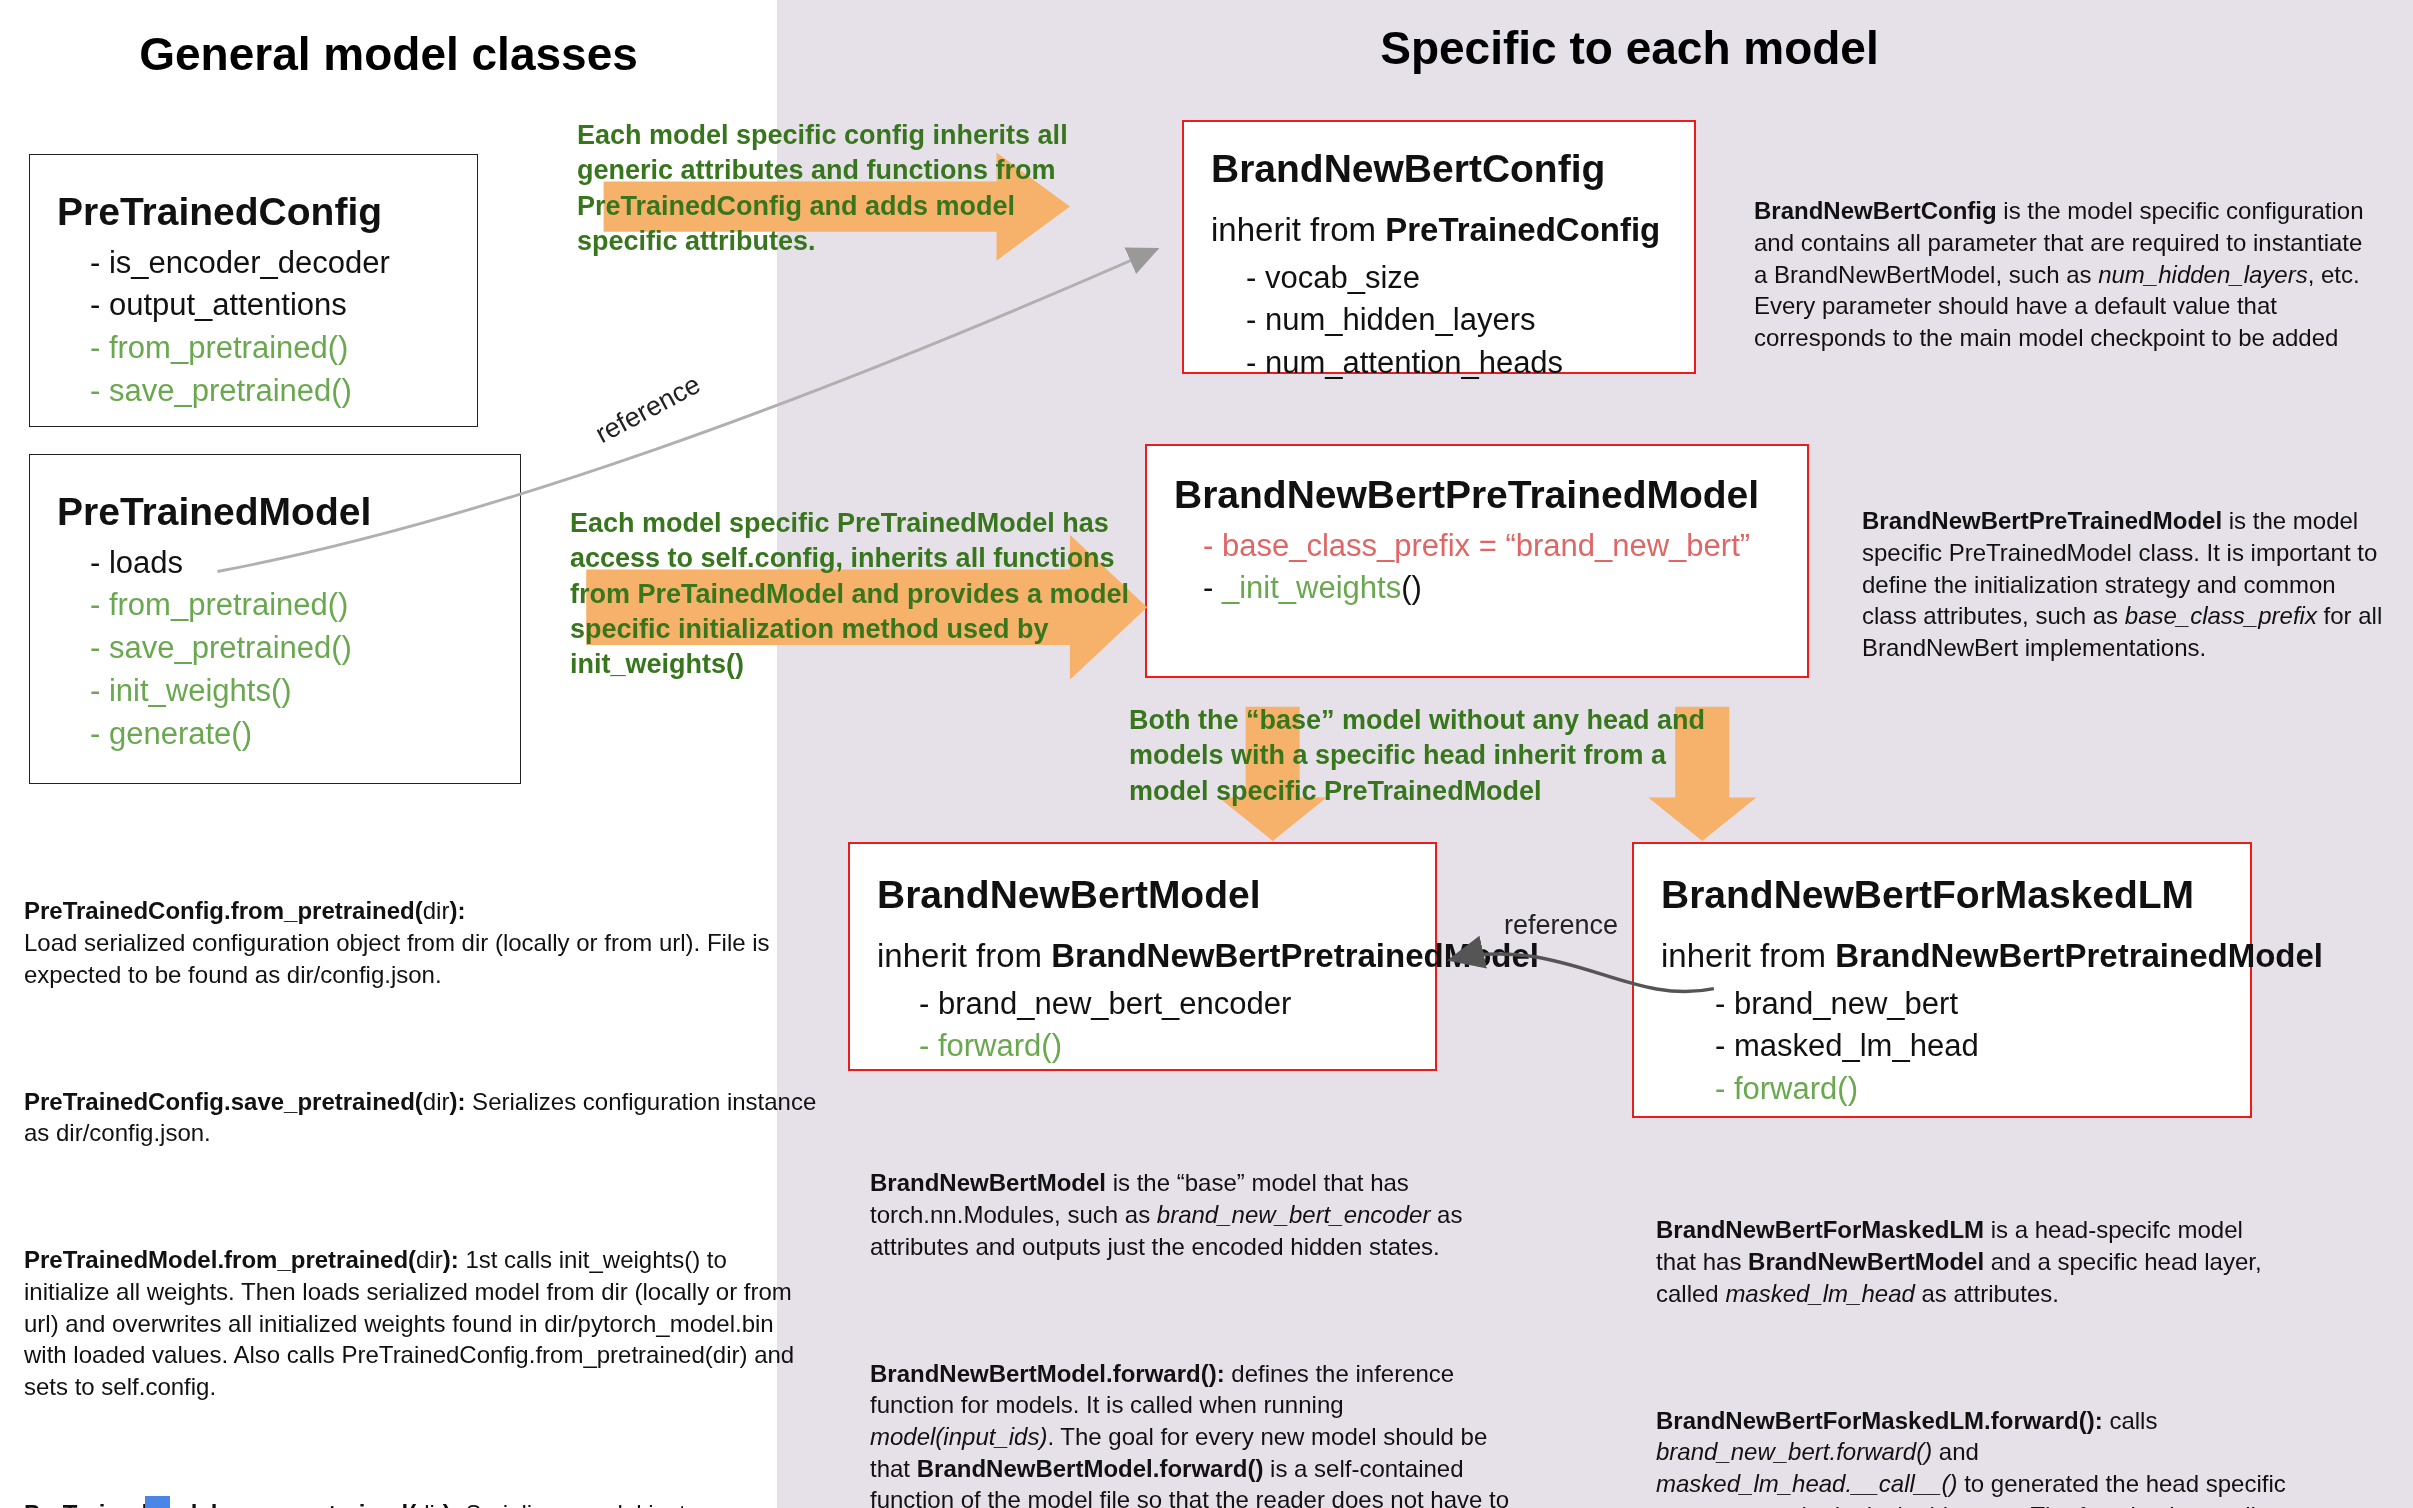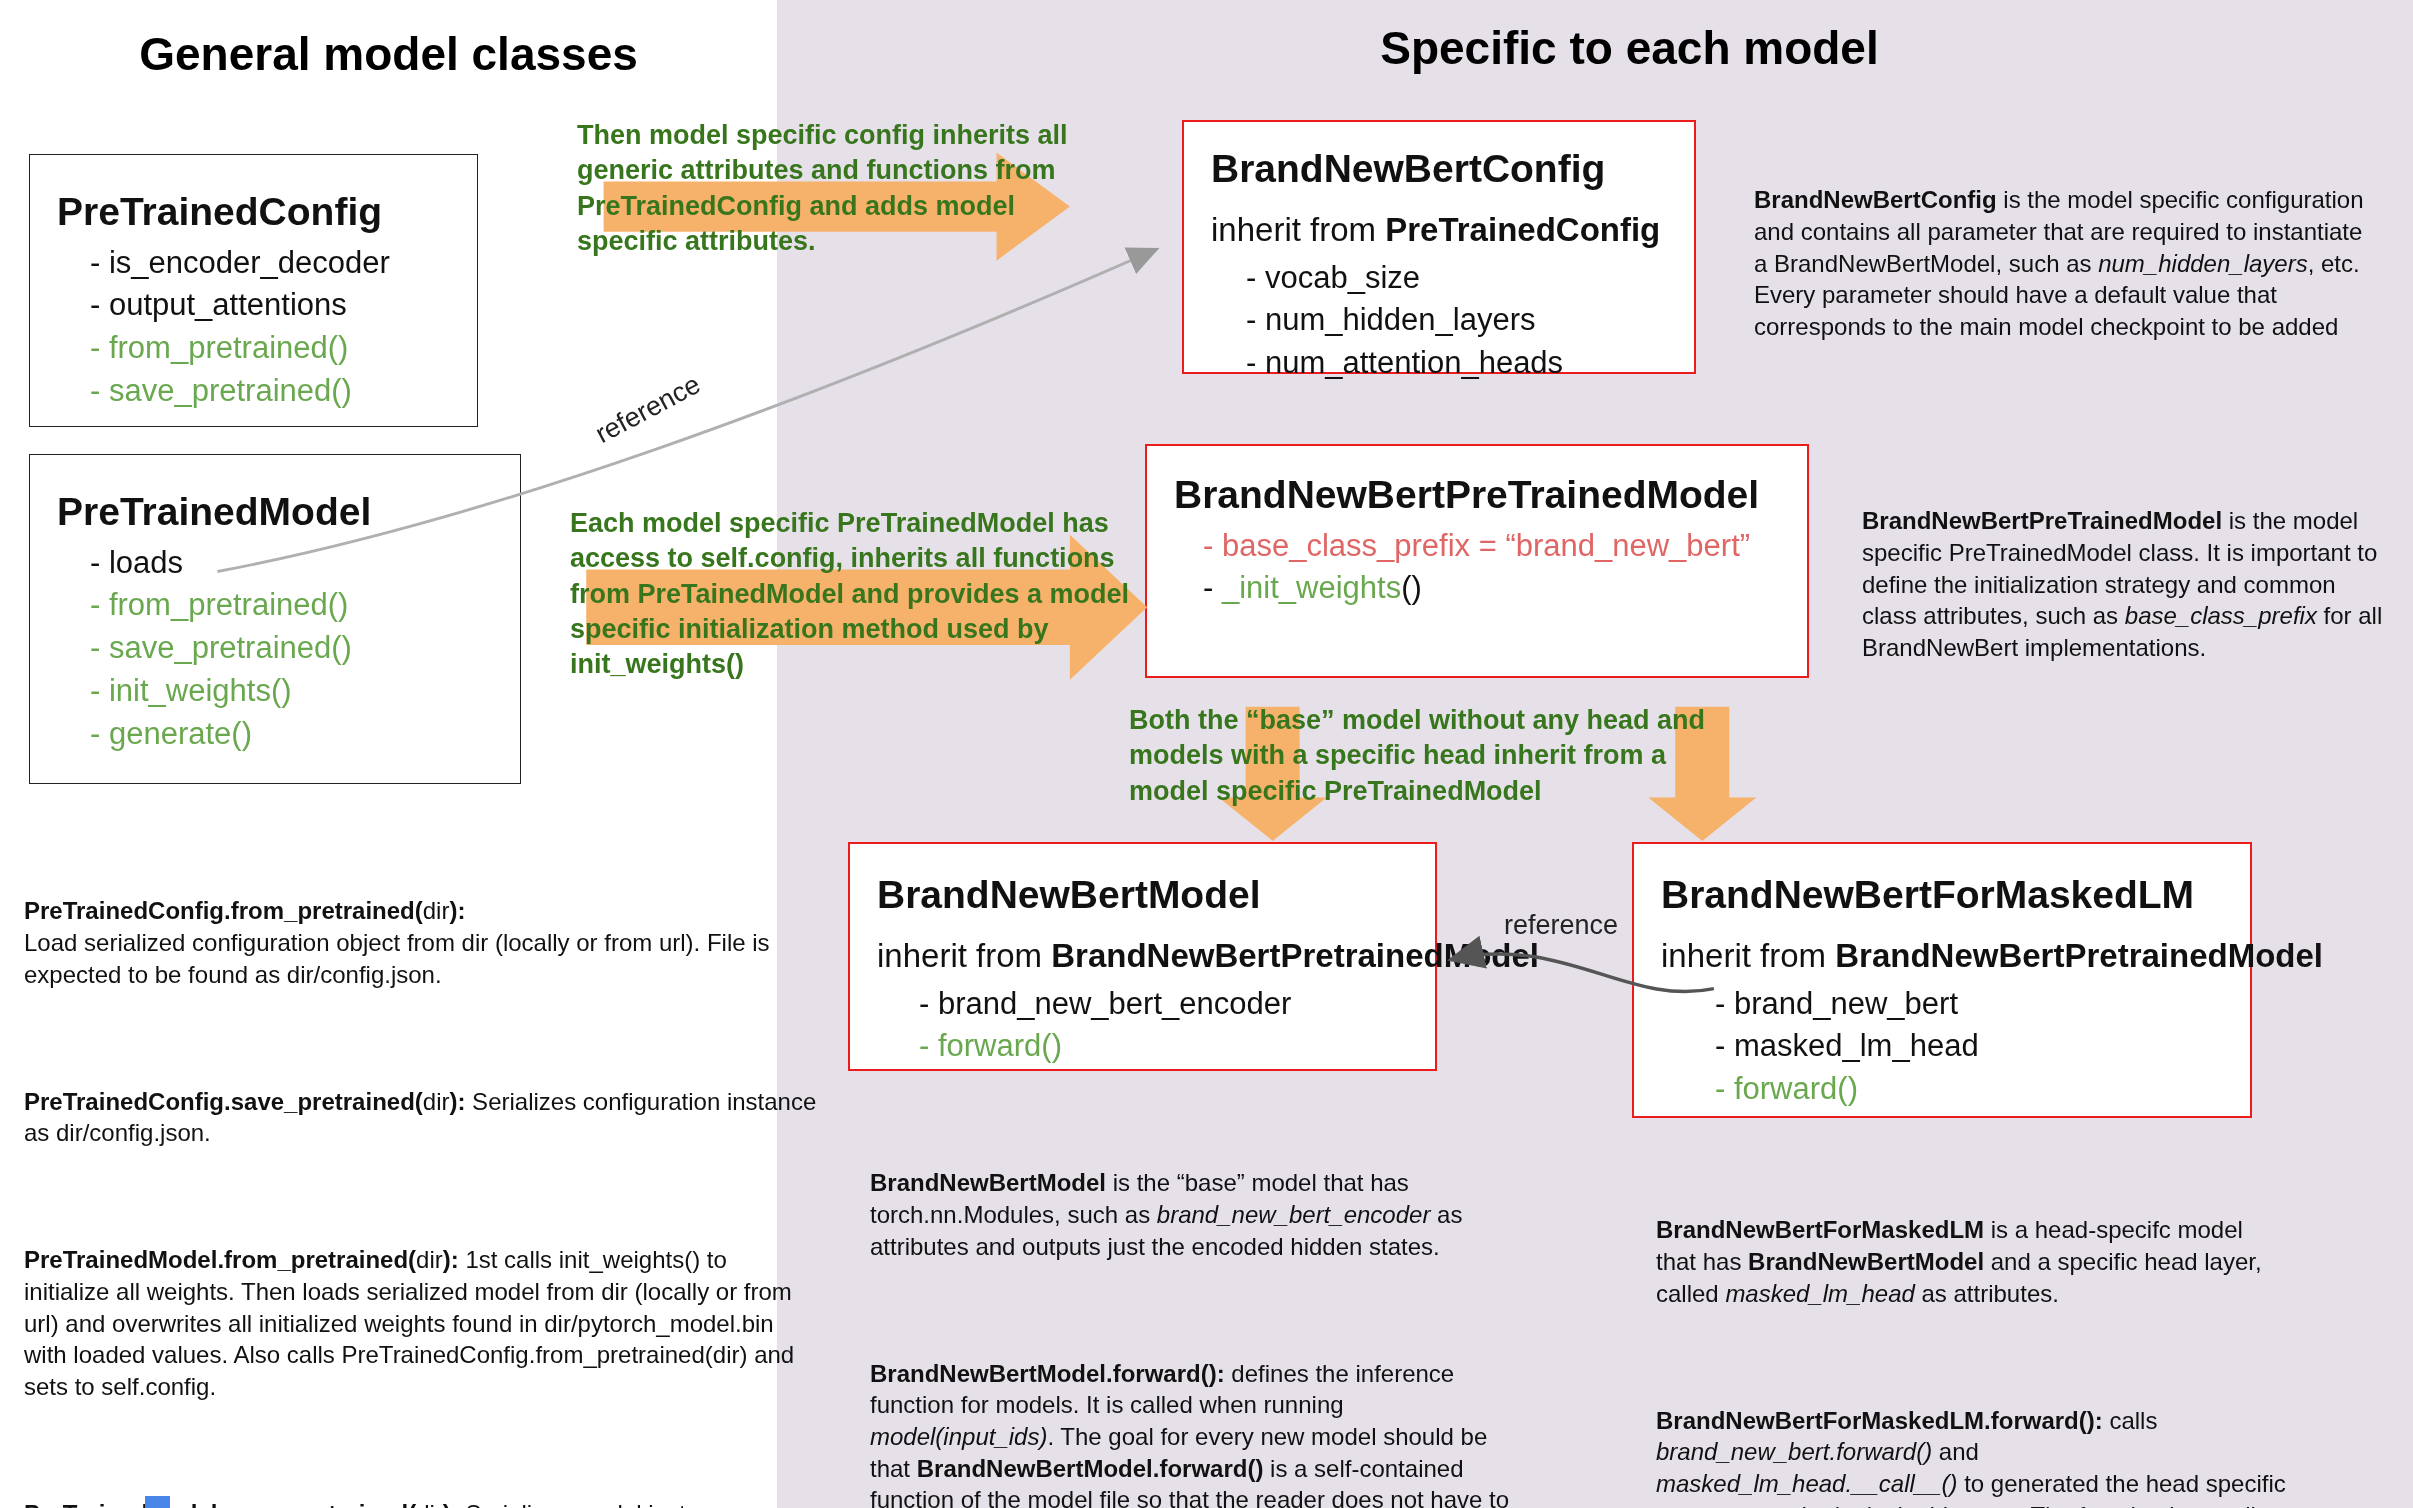--- a/index.html
+++ b/index.html
@@ -115,37 +115,37 @@
 <div class="class-box red-box" style="left: 1632px; top: 842px; width: 620px; height: 276px; padding-top: 29px; border-color: rgb(236, 28, 28);">
   <div class="box-title">BrandNewBertForMaskedLM</div>
   <div class="box-inherit"><span>inherit from </span><span style="font-weight: bold;">BrandNewBertPretrainedModel</span></div>
   <div class="box-items" style="padding-left:54px">
       <div class="box-item"><span>- brand_new_bert</span></div>
       <div class="box-item"><span>- masked_lm_head</span></div>
       <div class="box-item"><span class="seg-g">- forward()</span></div>
     </div>
 </div>
 
-<div class="green-note" style="left: 577px; top: 118px; width: 546px; color: rgb(56, 118, 29);">Then model specific config inherits all generic attributes and functions from PreTrainedConfig and adds model specific attributes.</div>
+<div class="green-note" style="left: 577px; top: 118px; width: 546px; color: rgb(56, 118, 29);">Each model specific config inherits all generic attributes and functions from PreTrainedConfig and adds model specific attributes.</div>
 <div class="green-note" style="left: 570px; top: 506px; width: 565px; color: rgb(56, 118, 29);">Each model specific PreTrainedModel has access to self.config, inherits all functions from PreTainedModel and provides a model specific initialization method used by init_weights()</div>
 <div class="green-note" style="left: 1129px; top: 703px; width: 623px; color: rgb(56, 118, 29);">Both the “base” model without any head and models with a specific head inherit from a model specific PreTrainedModel</div>
 
 <div class="ref-label rot" style="left:591px;top:394px">reference</div>
 <div class="ref-label" style="left:1504px;top:910px">reference</div>
 
 <div class="desc" style="left:24px;top:832px;width:794px">
   <p class="desc-para"><span style="font-weight: bold;">PreTrainedConfig.from_pretrained(</span><span>dir</span><span style="font-weight: bold;">):</span><span>
 Load serialized configuration object from dir (locally or from url). File is expected to be found as dir/config.json.</span></p>
   <p class="desc-para"><span style="font-weight: bold;">PreTrainedConfig.save_pretrained(</span><span>dir</span><span style="font-weight: bold;">):</span><span> Serializes configuration instance as dir/config.json.</span></p>
   <p class="desc-para"><span style="font-weight: bold;">PreTrainedModel.from_pretrained(</span><span>dir</span><span style="font-weight: bold;">):</span><span> 1st calls init_weights() to initialize all weights. Then loads serialized model from dir (locally or from url) and overwrites all initialized weights found in dir/pytorch_model.bin with loaded values. Also calls PreTrainedConfig.from_pretrained(dir) and sets to self.config.</span></p>
   <p class="desc-para"><span style="font-weight: bold;">PreTrainedModel.save_pretrained(</span><span>dir</span><span style="font-weight: bold;">):</span><span> Serializes model instance as dir/pytorch_model.bin.</span></p>
   
 </div>
 
-<div class="desc" style="left:1754px;top:121px;width:618px">
+<div class="desc" style="left:1754px;top:132px;width:618px">
   <p class="desc-para"><span style="font-weight: bold;">BrandNewBertConfig</span><span> is the model specific configuration and contains all parameter that are required to instantiate a BrandNewBertModel, such as </span><span style="font-style: italic;">num_hidden_layers</span><span>, etc. Every parameter should have a default value that corresponds to the main model checkpoint to be added</span></p>
 </div>
 
 <div class="desc" style="left:1862px;top:442px;width:526px">
   <p class="desc-para"><span style="font-weight: bold;">BrandNewBertPreTrainedModel</span><span> is the model specific PreTrainedModel class. It is important to define the initialization strategy and common class attributes, such as </span><span style="font-style: italic;">base_class_prefix</span><span> for all BrandNewBert implementations.</span></p>
 </div>
 
 <div class="desc" style="left:870px;top:1104px;width:652px">
   <p class="desc-para"><span style="font-weight: bold;">BrandNewBertModel</span><span> is the “base” model that has torch.nn.Modules, such as </span><span style="font-style: italic;">brand_new_bert_encoder</span><span> as attributes and outputs just the encoded hidden states.</span></p>
   <p class="desc-para"><span style="font-weight: bold;">BrandNewBertModel.forward():</span><span> defines the inference function for models. It is called when running </span><span style="font-style: italic;">model(input_ids)</span><span>. The goal for every new model should be that </span><span style="font-weight: bold;">BrandNewBertModel.forward()</span><span> is a self-contained function of the model file so that the reader does not have to look into other files to under it</span></p>

